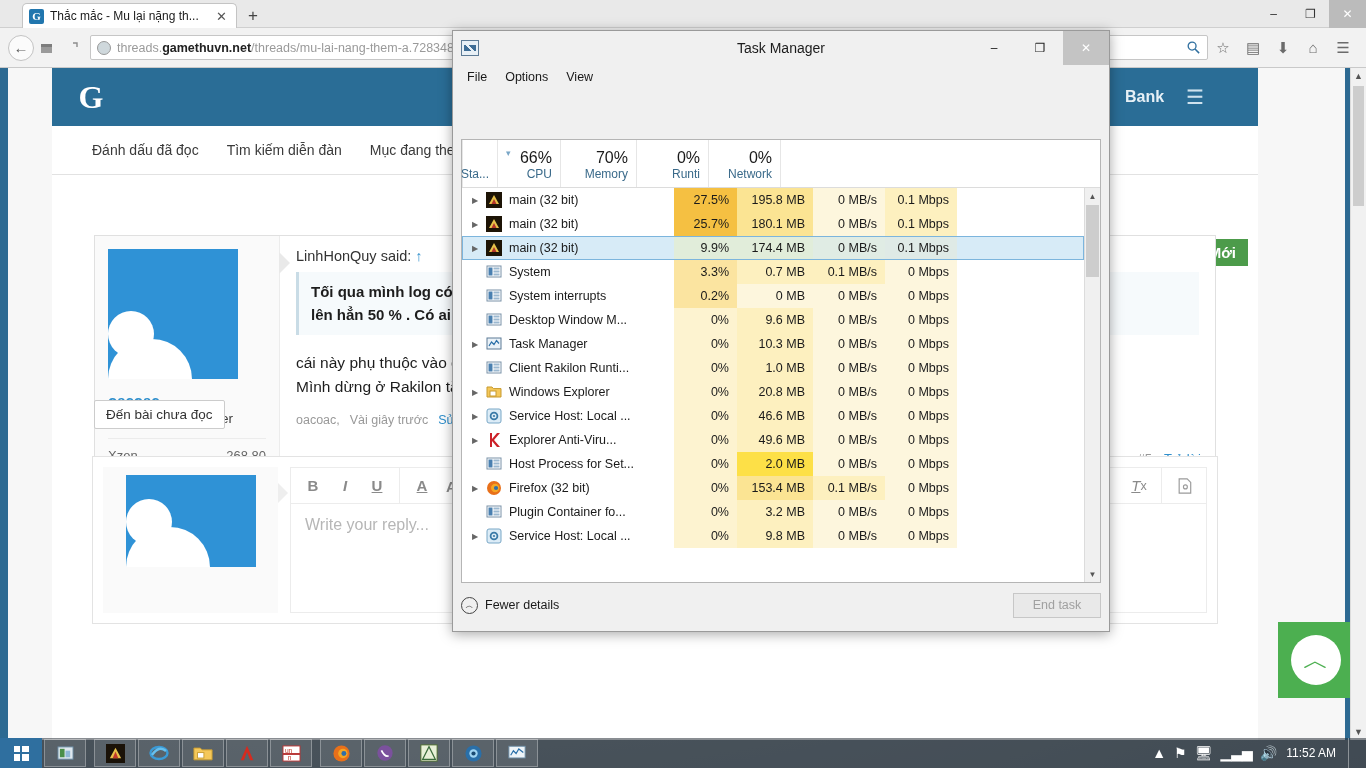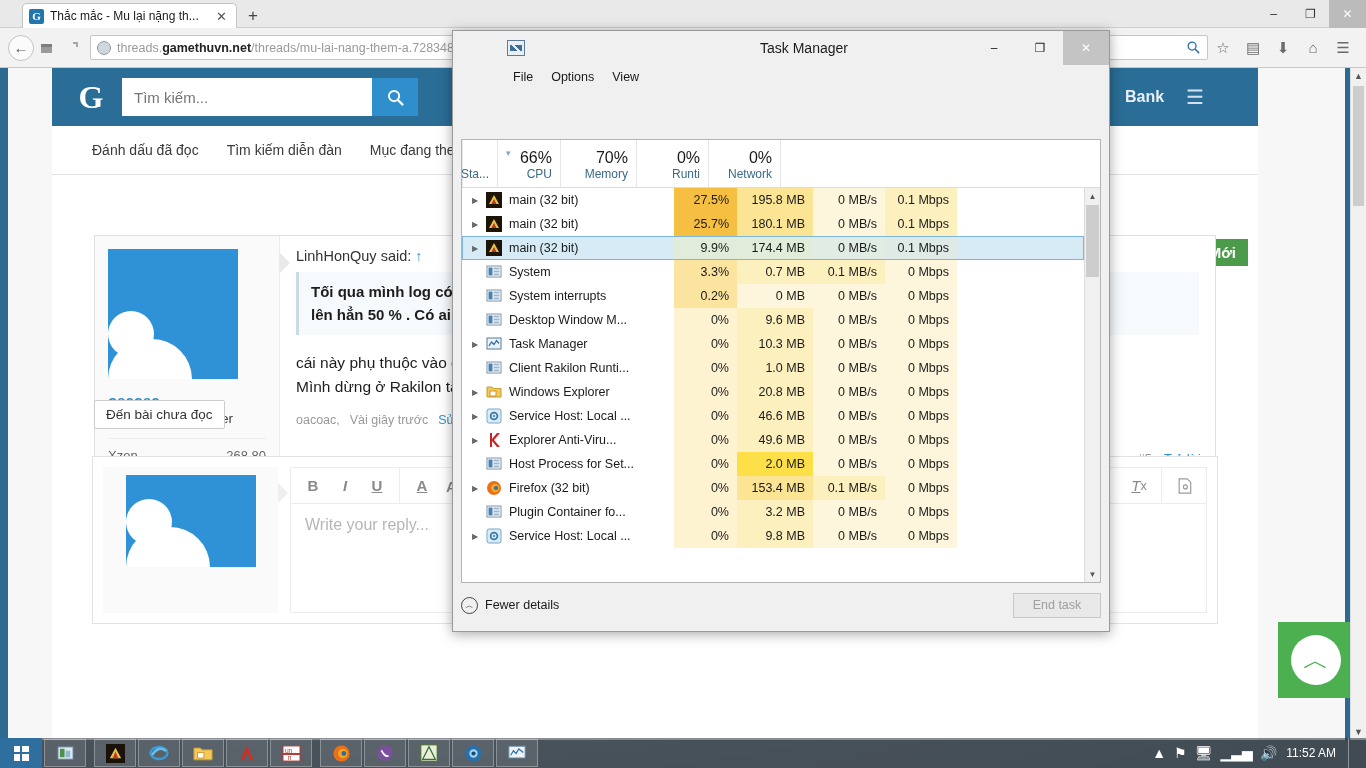--- a/index.html
+++ b/index.html
@@ -114,21 +114,21 @@
   
   .pg-scroll { position:absolute; right:0; top:0; width:16px; height:672px; background:#f1f1f1; border-left:1px solid #dcdcdc; }
   .pg-scroll .arr { height:16px; display:flex; align-items:center; justify-content:center; font-size:9px; color:#555; }
   .pg-scroll .arr.bot { position:absolute; bottom:0; left:0; right:0; }
   .pg-thumb { position:absolute; left:2px; right:2px; top:18px; height:120px; background:#cdcdcd; }
 
   
   .tm {
     position:absolute; left:452px; top:30px; width:658px; height:602px;
     background:#f0f0f0; border:1px solid #9a9a9a; box-shadow:0 2px 12px rgba(0,0,0,.35);
-    font-size:12.5px; color:#1a1a1a;padding-left:46px;
+    font-size:12.5px; color:#1a1a1a;
   }
   .tm-title { height:34px; background:#f0f0f0; display:flex; align-items:center; position:relative; }
   .tm-ico { width:18px;height:16px; margin-left:8px; border:1.5px solid #5d7b96; background:#e8f0f6; position:relative; }
   .tm-ico:after { content:""; position:absolute; left:2px; right:2px; top:4px; height:6px; background:linear-gradient(45deg,#3e6d96 0 40%,#e8f0f6 40% 60%,#3e6d96 60%); }
   .tm-title-txt { position:absolute; left:0; right:0; text-align:center; font-size:14px; color:#1b1b1b; }
   .tm-wctrl { position:absolute; right:0; top:0; height:34px; display:flex; }
   .tm-wctrl > div { width:46px; height:34px; display:flex; align-items:center; justify-content:center; color:#222; font-size:12px; }
   .tm-wclose { background:#c4c4c4; color:#fff !important; }
 
   .tm-menu { height:24px; display:flex; align-items:center; gap:18px; padding-left:14px; font-size:12.5px; color:#1a1a1a; background:#f0f0f0; }
@@ -233,29 +233,20 @@
       <div class="tb-icon">☰</div>
     </div>
 
     <div class="page">
       <div class="page-bg"></div>
       <div class="page-inner"></div>
       <div class="content-col"></div>
 
       <div class="forum-head">
         <div class="logo-g">G</div>
-        <div class="searchwrap">
-          <input placeholder="Tìm kiếm..." style="">
-          <div class="searchbtn">
-            <svg width="19" height="19" viewBox="0 0 20 20">
-                <circle cx="8.5" cy="8.5" r="5.4" fill="none" stroke="#fff" stroke-width="2"></circle>
-                <line x1="12.6" y1="12.6" x2="18" y2="18" stroke="#fff" stroke-width="2.4"></line>
-              </svg>
-          </div>
-        </div>
         <div class="head-right">
           <span class="hr-icon">›</span>
           <span class="hr-icon">✉</span>
           <span class="hr-icon">
             <span>⚑</span>
             <span class="badge">2</span>
           </span>
           <span class="bank-lbl">Bank</span>
           <span class="hr-icon">☰</span>
         </div>

